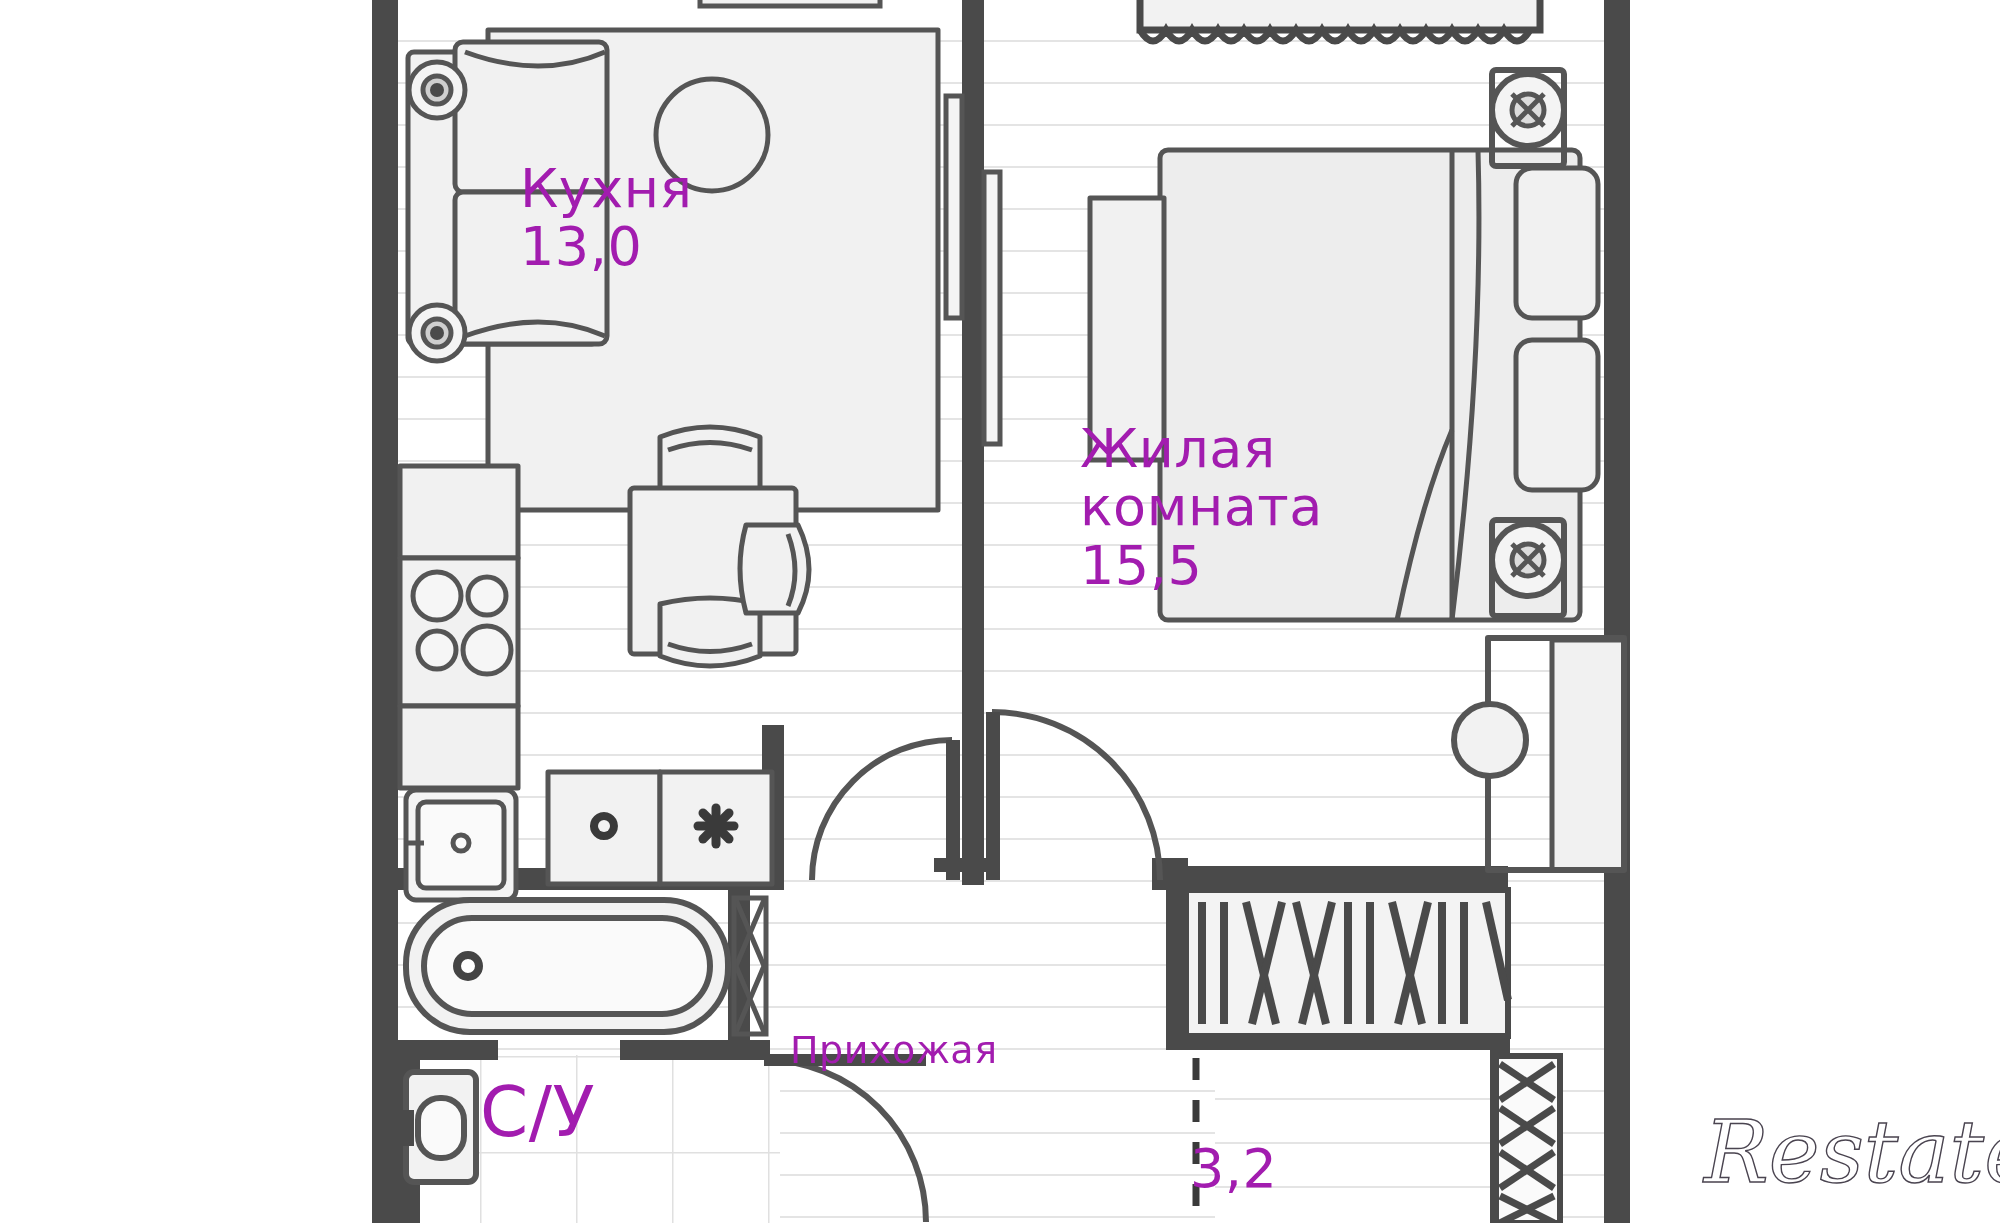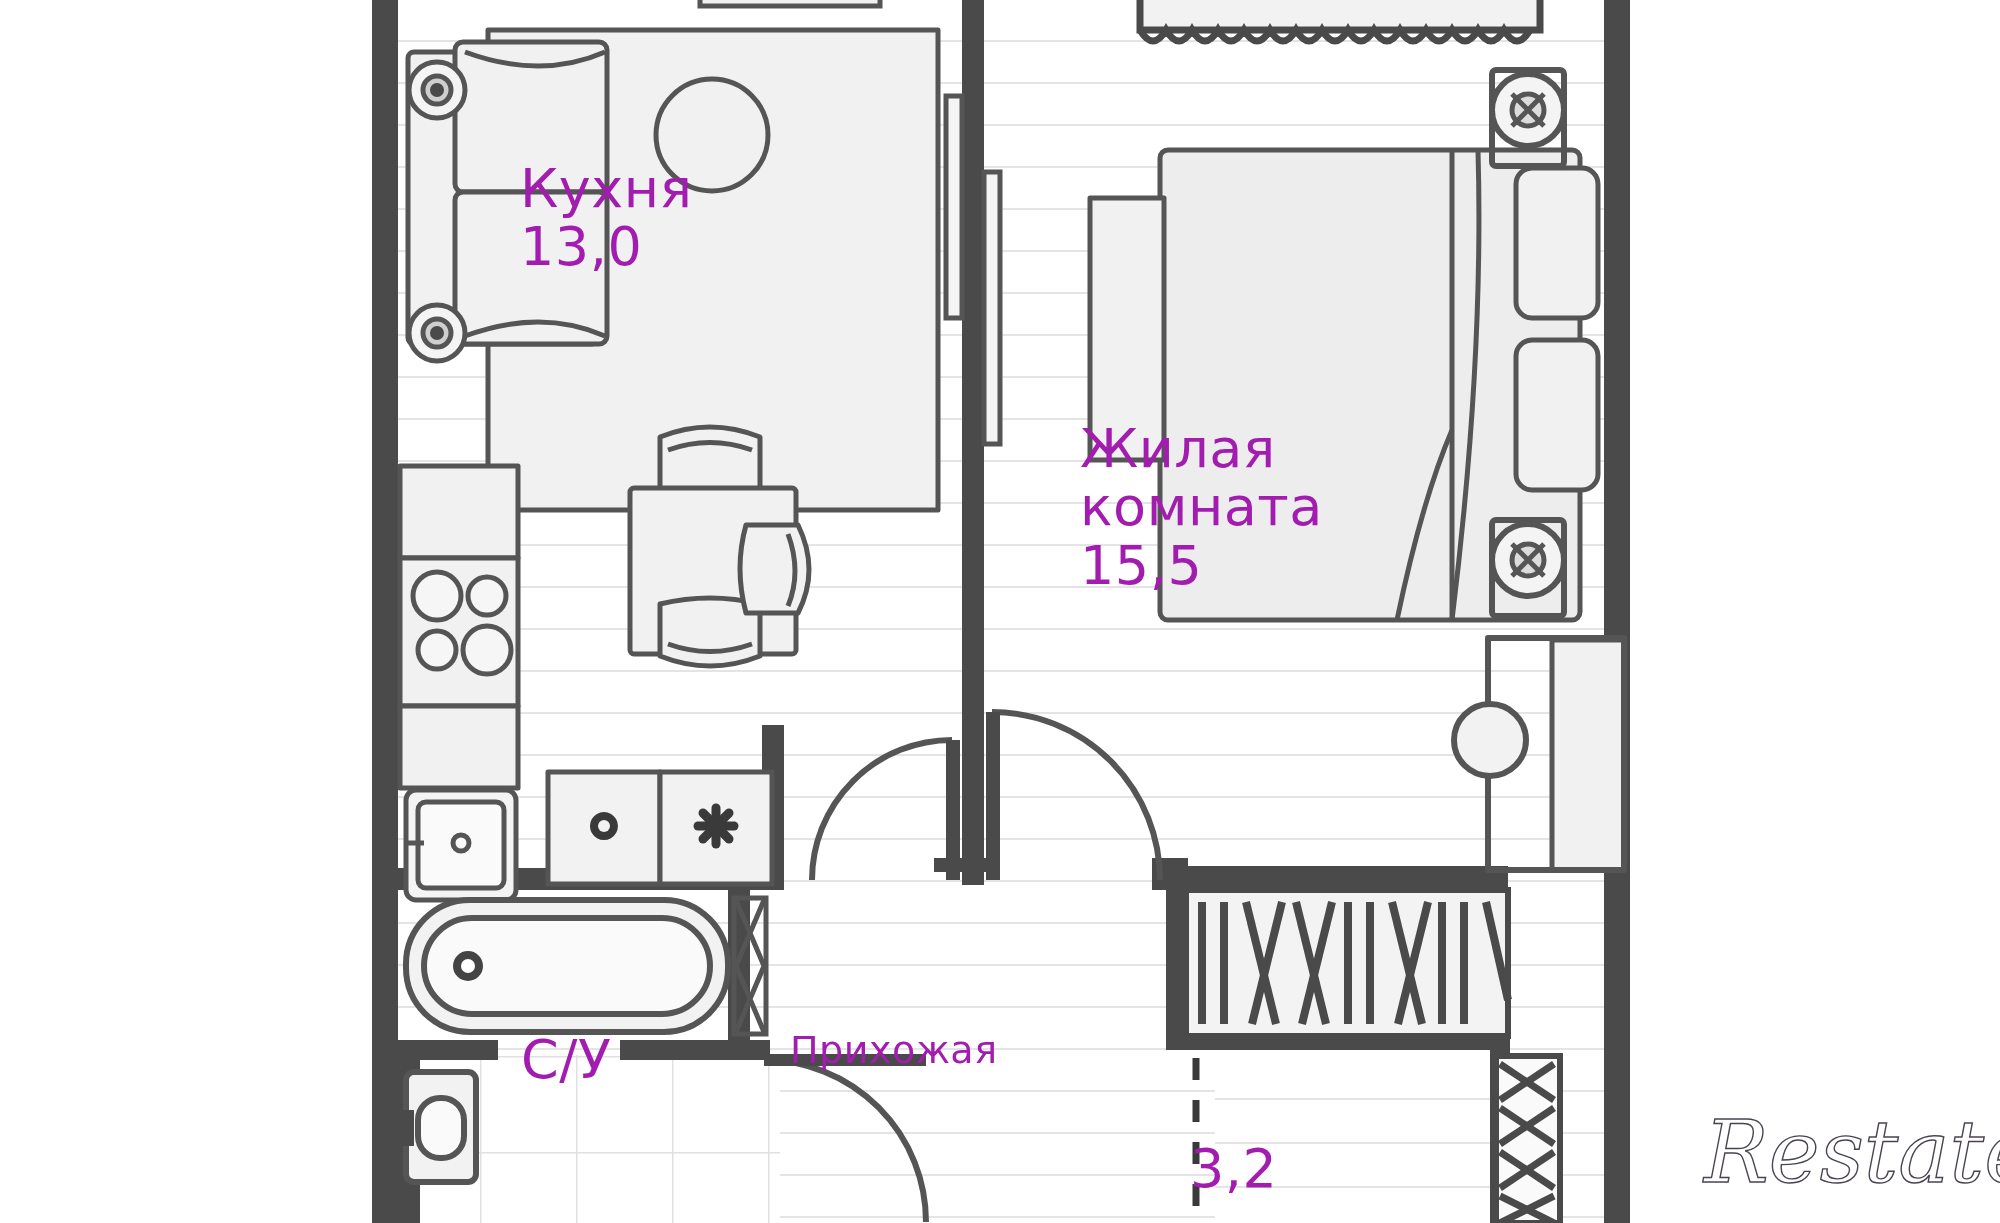--- a/index.html
+++ b/index.html
@@ -11,21 +11,21 @@
 
   .label{position:absolute;color:#a21caf;
          font-family:"DejaVu Sans","Liberation Sans",sans-serif;
          font-weight:400;letter-spacing:.5px;white-space:nowrap;
          line-height:1.08;}
   .label .ln{display:block;}
 
   #lbl-kitchen{left:520px;top:160px;width:320px;font-size:54px;}
   #lbl-living{left:1080px;top:420px;width:400px;font-size:54px;}
   #lbl-hall{left:790px;top:1030px;width:380px;font-size:38px;}
-  #lbl-wc{left:480px;top:1031px;width:260px;font-size:54px;padding-left:41px;}
+  #lbl-wc{left:480px;top:1075px;width:260px;font-size:69px;}
   #lbl-balcony{left:1190px;top:1100px;width:260px;font-size:54px;margin-top:40px;}
 
   #watermark{position:absolute;left:1700px;top:1090px;width:300px;height:120px;}
 </style>
 </head>
 <body>
 
 <svg id="plan" viewBox="0 0 2000 1223" xmlns="http://www.w3.org/2000/svg">
   <defs>
 

